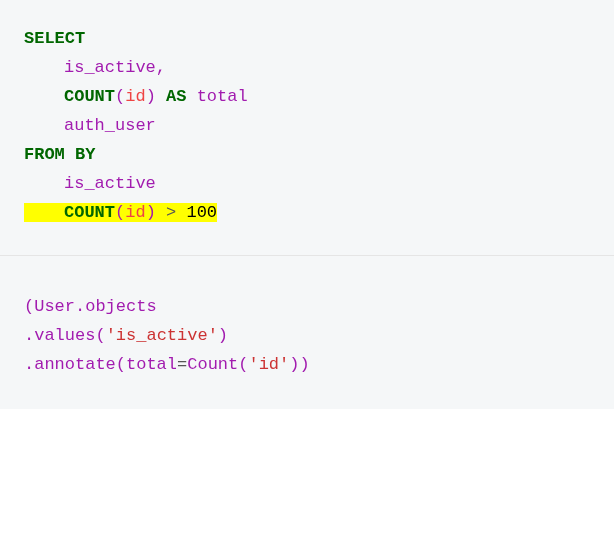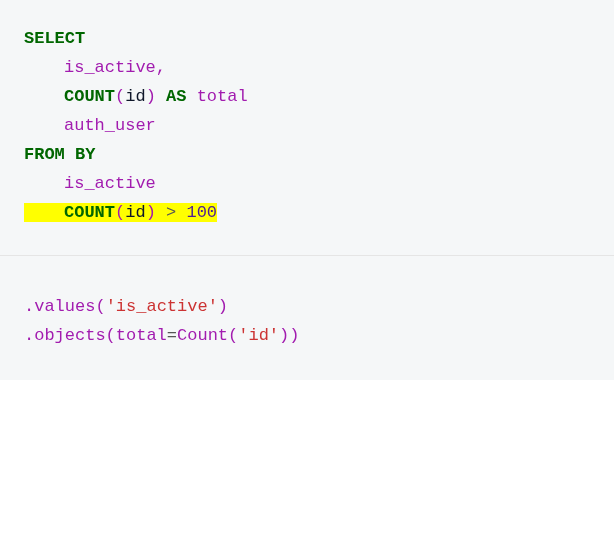--- a/index.html
+++ b/index.html
@@ -3,39 +3,40 @@
 <meta charset="utf-8">
 <style>
 *{margin:0;padding:0;box-sizing:border-box}
 body{width:614px;height:536px;font-family:"Courier New",monospace;font-size:17px;line-height:29px;background:#fff}
 .code-block{background:#f5f7f8;padding:14px 24px}
 .block1{padding-top:24px;padding-bottom:28px}
 .block2{padding-top:36px;padding-bottom:30px}
 .divider{height:1px;background:#e5e5e5;margin:0}
 .indent{padding-left:40px;display:inline-block}
 .kw{color:#006600;font-weight:bold}
-.fn{color:#0f172a}
+.fn{color:#ef4444}
 .str{color:#cc3333}
 .op{color:#555}
 .txt{color:#a21caf}
-.num{color:#4c1d95}
+.num{color:#000000}
 .hl{background:#ffff00}
 .line{white-space:pre}
 </style>
 </head>
 <body>
 
 <div class="code-block block1">
 <div class="line"><span class="kw">SELECT</span></div>
 <div class="line"><span class="indent txt">is_active,</span></div>
 <div class="line"><span class="indent"><span class="kw">COUNT</span><span class="txt">(</span><span class="fn">id</span><span class="txt">)</span> <span class="kw">AS</span> <span class="txt">total</span></span></div>
 <div class="line"><span class="indent txt">auth_user</span></div>
 <div class="line"><span class="kw">FROM BY</span></div>
 <div class="line"><span class="indent txt">is_active</span></div>
 <div class="line"><span class="hl"><span class="indent"><span class="kw">COUNT</span><span class="txt">(</span><span class="fn">id</span><span class="txt">)</span> <span class="op">&gt;</span> <span class="num">100</span></span></span></div>
 </div>
 
 <div class="divider"></div>
 
 <div class="code-block block2">
+<div class="line"><span class="txt">(User.objects</span></div>
 <div class="line"><span class="txt">.values(</span><span class="str">'is_active'</span><span class="txt">)</span></div>
-<div class="line"><span class="txt">.objects(total</span><span class="op">=</span><span class="txt">Count(</span><span class="str">'id'</span><span class="txt">))</span></div>
+<div class="line"><span class="txt">.annotate(total</span><span class="op">=</span><span class="txt">Count(</span><span class="str">'id'</span><span class="txt">))</span></div>
 </div>
 
 </body></html>

